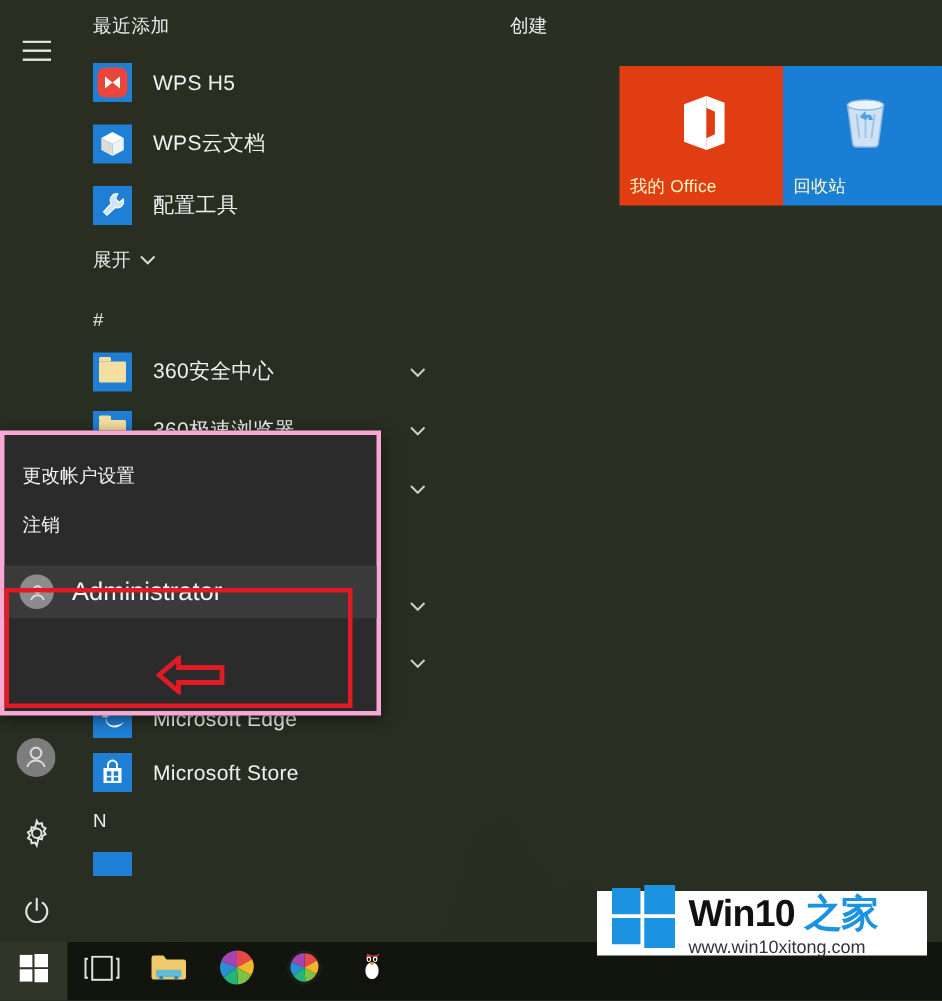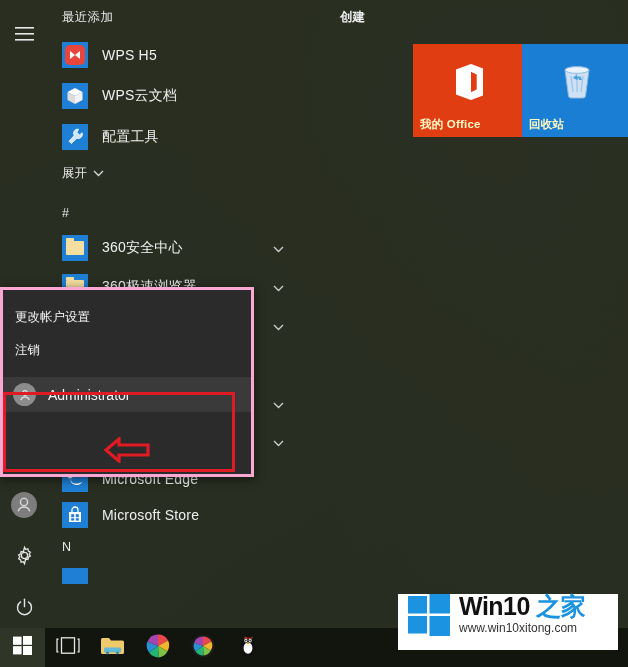--- a/index.html
+++ b/index.html
@@ -78,21 +78,21 @@
   .folder {
     position:absolute; left:4px; top:6px; width:18px; height:14px;
     background:#f5dfa0; border-radius:1px;
   }
   .folder:before {
     content:""; position:absolute; left:0; top:-3px; width:8px; height:3px;
     background:#f5dfa0; border-radius:1px 1px 0 0;
   }
 
   
-  #tiles { position:absolute; left:340px; top:0; width:288px; height:628px;font-weight:bold; }
+  #tiles { position:absolute; left:340px; top:0; width:288px; height:628px; }
   .tile-head { color:#ececec; font-size:12.5px; height:34px; line-height:34px; }
   .tile {
     position:absolute; width:110px; height:93px; color:#fef9c3;
   }
   .tile .tile-label {
     position:absolute; left:7px; bottom:5px; font-size:11.5px; letter-spacing:.2px;
   }
   .tile .tile-art {
     position:absolute; left:0; right:0; top:18px;
     display:flex; align-items:center; justify-content:center;
@@ -103,21 +103,21 @@
     position:absolute; left:0; top:287px; width:254px; height:190px;
     background:#2b2b2b; border:3px solid #f9a8d4;
     box-shadow:0 2px 10px rgba(0,0,0,.55);
   }
   .ctx-item {
     height:33px; display:flex; align-items:center;
     padding-left:12px; color:#f2f2f2; font-size:12.5px;
   }
   .ctx-user {
     height:35px; display:flex; align-items:center;
-    padding-left:10px; color:#f4f4f4; font-size:14px;
+    padding-left:10px; color:#f4f4f4; font-size:17px;
   }
   .ctx-user.hovered { background:#3a3a3a; }
   .avatar-sm {
     width:23px; height:23px; border-radius:50%; background:#8c8c8c;
     margin-right:12px; flex:none;
     display:flex; align-items:center; justify-content:center;
   }
 
   
   #redbox {
@@ -132,22 +132,22 @@
     background:rgba(16,19,13,0.93);
     display:flex; align-items:center;
   }
   .tb-btn {
     width:45px; height:39px; display:flex; align-items:center; justify-content:center;
   }
   .tb-btn.active { background:rgba(120,130,100,0.30); }
 
   
   #watermark {
-    position:absolute; left:398px; top:594px; width:220px; height:56px;
-    background:#fff; display:flex; align-items:flex-start; padding-left:10px;
+    position:absolute; left:398px; top:594px; width:220px; height:43px;
+    background:#fff; display:flex; align-items:flex-end; padding-left:10px;
   }
   #wm-text { margin-left:9px; line-height:1; }
   #wm-title { font-size:25px; font-weight:bold; color:#111; letter-spacing:-.5px; }
   #wm-title .cn { color:#1b93e0; }
   #wm-url { font-size:12px; color:#333; margin-top:3px; }
 </style>
 </head>
 <body>
 
 <div id="desktop"></div>

